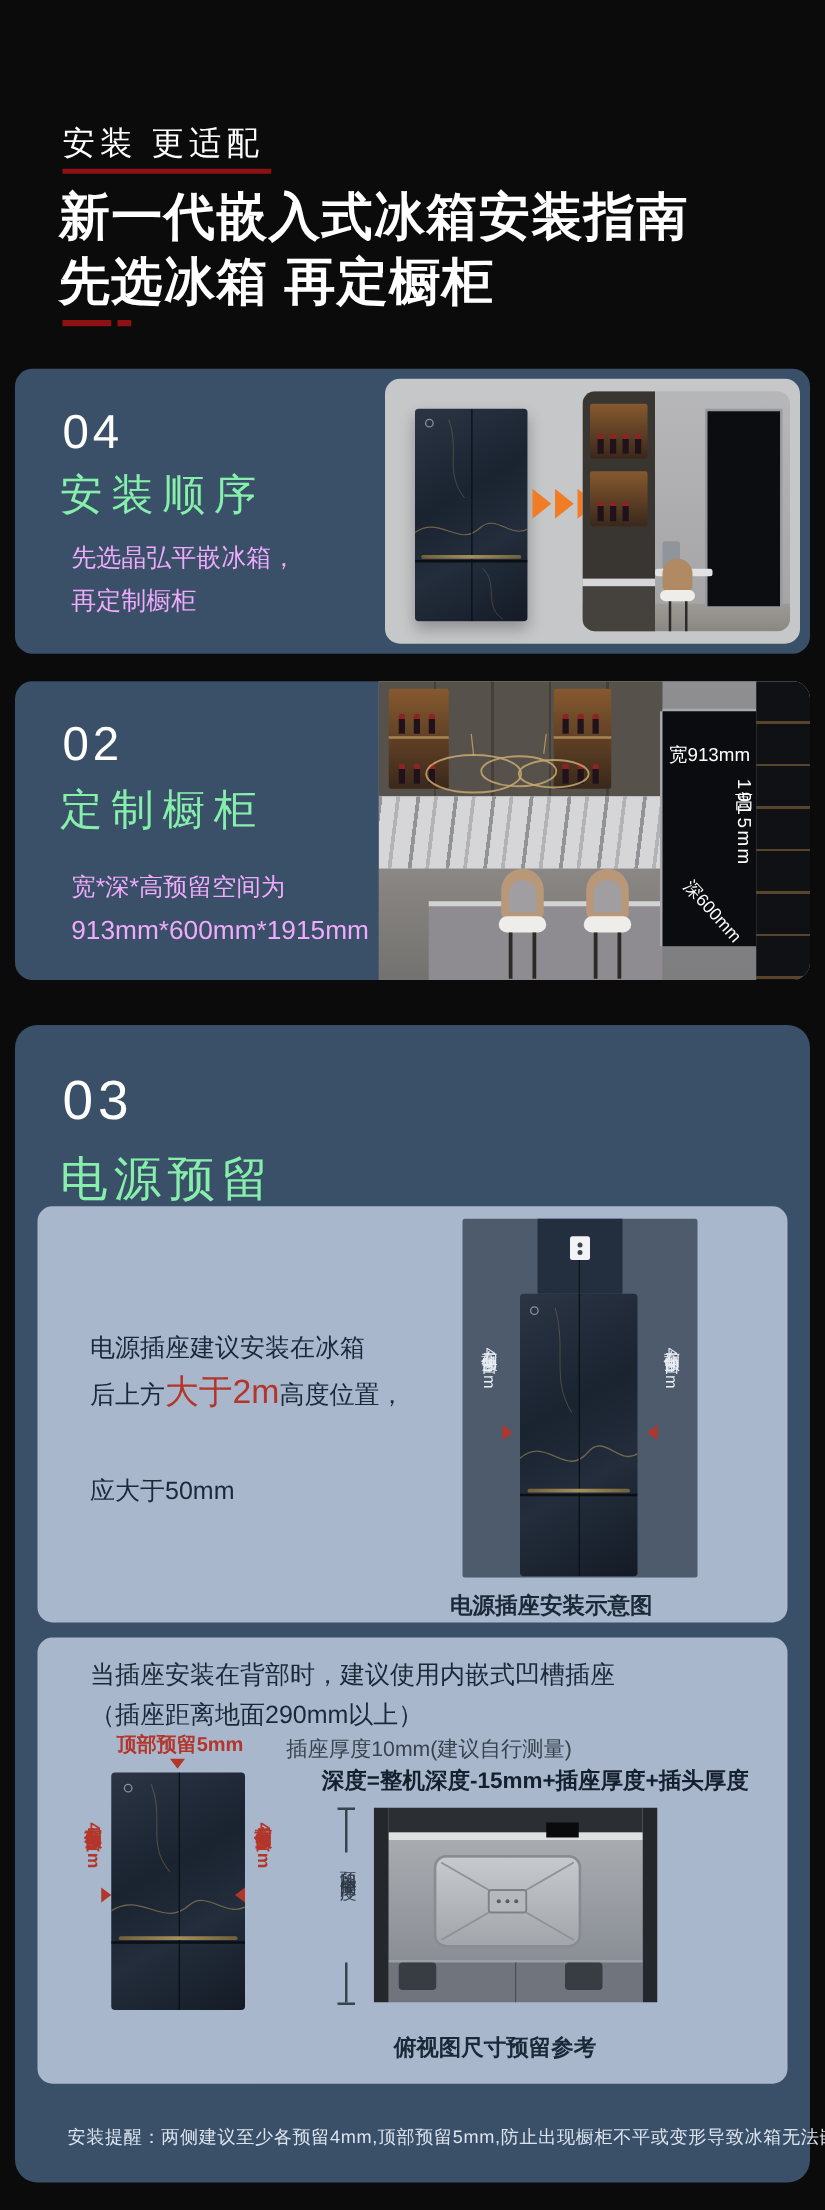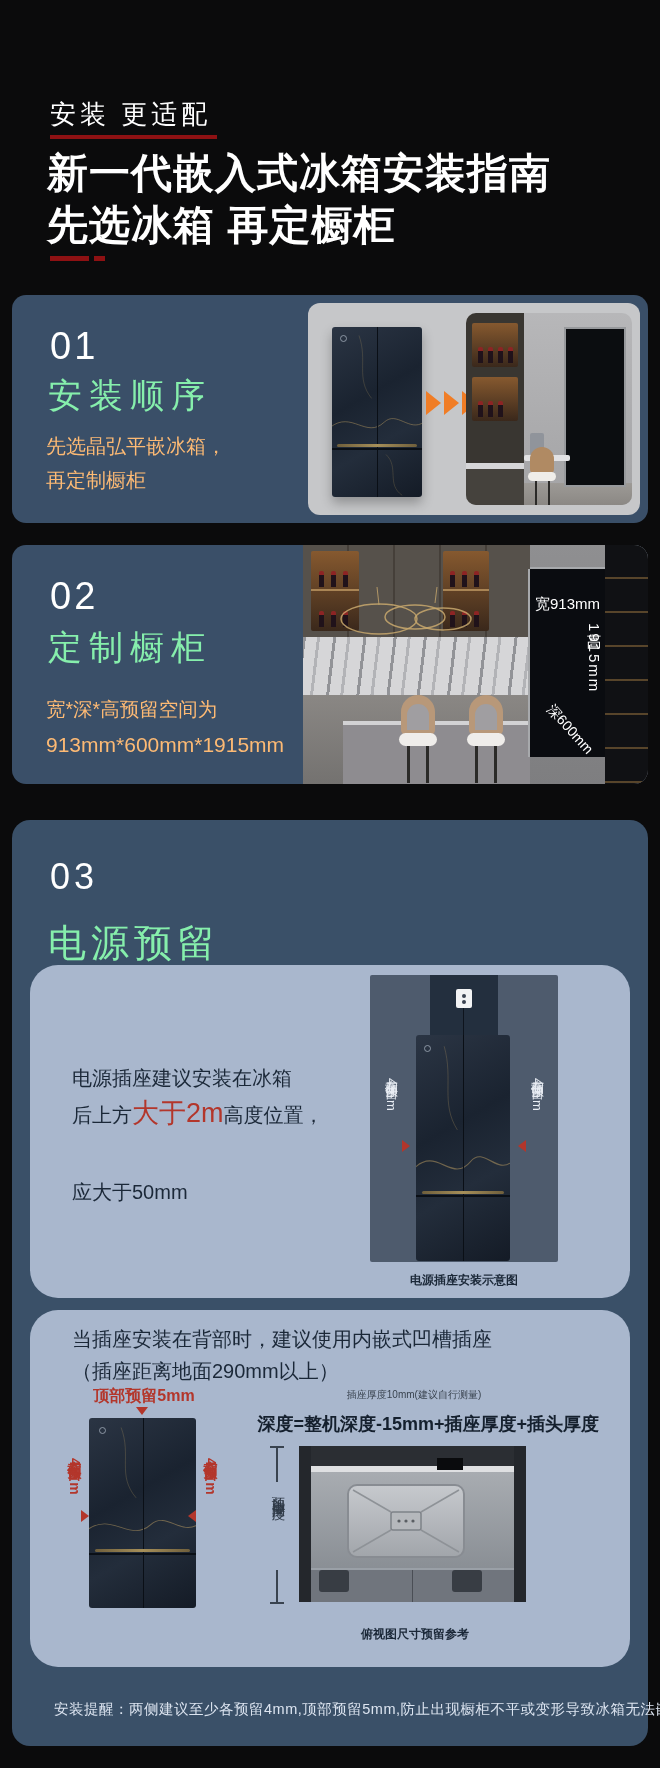--- a/index.html
+++ b/index.html
@@ -21,22 +21,22 @@
   .dash{top:256px;height:5px;background:var(--accent-red-dark)}
   .dash-long{left:50px;width:39px}.dash-short{left:94px;width:11px}
 
   
   .card{left:12px;width:636px;background:var(--card-blue);border-radius:14px}
   .card-1{top:295px;height:228px}
   .card-2{top:545px;height:239px}
   .card-3{top:820px;height:926px;background:var(--card-blue-deep);border-radius:18px}
   .step-num{left:38px;color:#fff;font-size:38px;letter-spacing:3px;font-weight:500}
   .step-title{left:36px;color:#86efac;font-size:34px;letter-spacing:7px;font-weight:500;white-space:nowrap}
-  .step-desc{left:34px;color:#fdba74;font-size:20px;white-space:nowrap}
-  .n3{font-size:36px;letter-spacing:4px}
+  .step-desc{left:45px;color:#f0abfc;font-size:20px;white-space:nowrap}
+  .n3{font-size:44px;letter-spacing:4px}
   .t3{font-size:38px;letter-spacing:5px}
 
   
   .photo-panel{left:296px;top:8px;width:332px;height:212px;background:var(--photo-gray);border-radius:12px}
   .arrows{left:118px;top:88px;display:flex;gap:3px}
   .tri-o{width:0;height:0;border-top:12px solid transparent;border-bottom:12px solid transparent;border-left:15px solid var(--arrow-orange)}
 
   
   .fridge{background:linear-gradient(150deg,#2b3544 0%,#1a2330 40%,#232d3b 65%,#141b26 100%);border-radius:3px;overflow:hidden;box-shadow:0 6px 12px rgba(0,0,0,.28)}
   .fridge svg{position:absolute;left:0;top:0;width:100%;height:100%}
@@ -79,36 +79,36 @@
   .k2-chair .legs{position:absolute;left:8px;top:51px;width:22px;height:37px;border-left:3px solid #2b2a28;border-right:3px solid #2b2a28}
   .k2-door{left:227px;top:24px;width:75px;height:188px;background:#0A0C10;box-shadow:-2px 0 0 #a7a9ac,0 -2px 0 #a7a9ac}
   .k2-wlabel{left:0;top:26px;width:100%;text-align:center;color:#fff;font-size:15px}
   .k2-hlabel{right:2px;top:52px;height:134px;color:#fff;font-size:15px}
   .k2-dlabel{left:26px;top:132px;color:#fff;font-size:14px;white-space:nowrap;transform:rotate(48deg);transform-origin:left top}
   .k2-right{left:302px;top:0;width:43px;height:239px;background:#101114}
   .k2-right i{position:absolute;inset:0;background:repeating-linear-gradient(180deg,transparent 0 32px,rgba(175,132,70,.45) 32px 34px)}
   .vtext{writing-mode:vertical-rl;text-orientation:mixed;letter-spacing:2px}
 
   
-  .subcard{left:18px;width:600px;background:var(--subcard-blue);border-radius:28px}
+  .subcard{left:18px;width:600px;background:var(--subcard-blue);border-radius:12px}
   .sub1{top:145px;height:333px}
   .sub2{top:490px;height:357px}
   .ptext{left:42px;color:var(--text-dark);font-size:20px;white-space:nowrap;font-weight:500}
   .ptext .hl{color:var(--label-red);font-size:27px;font-weight:normal}
   .socket-panel{left:340px;top:10px;width:188px;height:287px;background:var(--panel-slate);border-radius:2px}
   .recess{left:60px;top:0;width:68px;height:60px;background:#232F3E}
   .socket{left:86px;top:14px;width:16px;height:19px;background:#F2F3F4;border-radius:2px}
   .socket::before{content:"";position:absolute;left:6px;top:5px;width:4px;height:4px;border-radius:50%;background:#3a4350}
   .socket::after{content:"";position:absolute;left:6px;top:11px;width:4px;height:4px;border-radius:50%;background:#3a4350}
   .cord{left:93px;top:33px;width:1px;height:27px;background:#0E141D}
   .vlabel-w{color:#E8EDF4;font-size:13px;font-weight:500}
   .tri-r{width:0;height:0;border-top:6px solid transparent;border-bottom:6px solid transparent;border-left:8px solid var(--label-red)}
   .tri-l{width:0;height:0;border-top:6px solid transparent;border-bottom:6px solid transparent;border-right:8px solid var(--label-red)}
   .tri-d{width:0;height:0;border-left:6px solid transparent;border-right:6px solid transparent;border-top:8px solid var(--label-red)}
-  .caption{color:var(--text-dark);font-size:12px;font-weight:600;text-align:center;white-space:nowrap}
+  .caption{color:var(--text-dark);font-size:18px;font-weight:600;white-space:nowrap}
   .redlabel{color:var(--label-red);font-weight:bold}
 
   
   .topview{left:269px;top:136px;width:227px;height:156px;overflow:hidden}
   .tv-wall-l{left:0;top:0;width:12px;height:156px;background:#24272c}
   .tv-wall-r{left:215px;top:0;width:12px;height:156px;background:#24272c}
   .tv-band{left:12px;top:0;width:203px;height:20px;background:#2b2e33}
   .tv-gap{left:12px;top:20px;width:203px;height:6px;background:#dfe0e2}
   .tv-plug{left:138px;top:12px;width:26px;height:12px;background:#0a0b0d}
   .tv-panel{left:12px;top:26px;width:203px;height:96px;background:linear-gradient(180deg,#a8acb1,#8a8f95)}
@@ -128,21 +128,21 @@
 <div class="page">
 
   <div class="abs eyebrow">安装 更适配</div>
   <div class="abs eyebrow-line"></div>
   <div class="abs hero-title t2">先选冰箱 再定橱柜</div>
   <div class="abs hero-title t1">新一代嵌入式冰箱安装指南</div>
   <div class="abs dash dash-long"></div>
   <div class="abs dash dash-short"></div>
 
   <section class="abs card card-1">
-    <div class="abs step-num" style="top:30px">01</div>
+    <div class="abs step-num" style="top:30px">04</div>
     <div class="abs step-title" style="top:78px">安装顺序</div>
     <div class="abs step-desc" style="top:138px">先选晶弘平嵌冰箱，</div>
     <div class="abs step-desc" style="top:172px">再定制橱柜</div>
 
     <div class="abs photo-panel">
       <div class="abs fridge" style="left:24px;top:24px;width:90px;height:170px">
         <svg viewBox="0 0 100 200" preserveAspectRatio="none">
           <path d="M-2,118 C22,98 38,132 58,112 C72,98 86,124 102,112" stroke="#c2a264" stroke-width="1" fill="none" opacity=".5"></path>
           <path d="M30,10 C40,40 26,60 44,84" stroke="#c2a264" stroke-width=".8" fill="none" opacity=".3"></path>
           <path d="M60,150 C75,165 60,185 78,198" stroke="#c2a264" stroke-width=".8" fill="none" opacity=".3"></path>
@@ -296,21 +296,21 @@
         <i class="seam-v"></i>
         <i class="seam-h"></i>
         <i class="handle"></i>
         <i class="logo-dot"></i>
       </div>
       <div class="abs redlabel vtext" style="left:36px;top:140px;height:160px;font-size:14px">左侧预留4mm</div>
       <i class="abs tri-r" style="left:51px;top:200px"></i>
       <div class="abs redlabel vtext" style="left:172px;top:140px;height:160px;font-size:14px">右侧预留4mm</div>
       <i class="abs tri-l" style="left:158px;top:200px"></i>
 
-      <div class="abs" style="left:199px;top:78px;width:370px;text-align:center;font-size:10px;color:#39434F">插座厚度10mm(建议自行测量)</div>
+      <div class="abs" style="left:199px;top:78px;width:370px;font-size:17px;color:#39434F">插座厚度10mm(建议自行测量)</div>
       <div class="abs" style="left:199px;top:102px;width:370px;text-align:right;font-size:18px;font-weight:bold;color:#15202E;white-space:nowrap">深度=整机深度-15mm+插座厚度+插头厚度</div>
 
       <div class="abs" style="left:238px;top:136px;width:18px;height:158px">
         <i class="abs dim-cap" style="left:2px;top:0"></i>
         <i class="abs dim-line" style="left:8px;top:2px;height:34px"></i>
         <span class="abs dim-text vtext" style="left:1px;top:40px;height:80px">预留空间深度</span>
         <i class="abs dim-line" style="left:8px;bottom:2px;height:32px"></i>
         <i class="abs dim-cap" style="left:2px;bottom:0"></i>
       </div>
 

